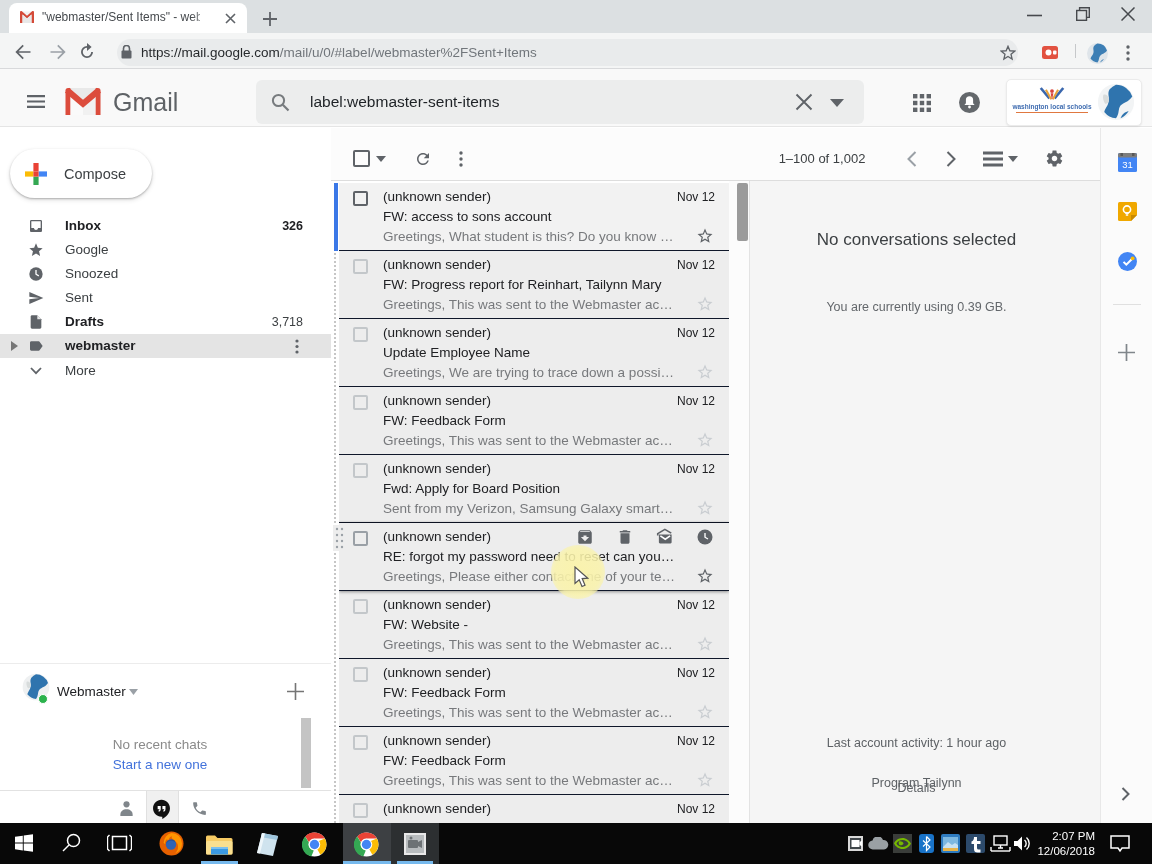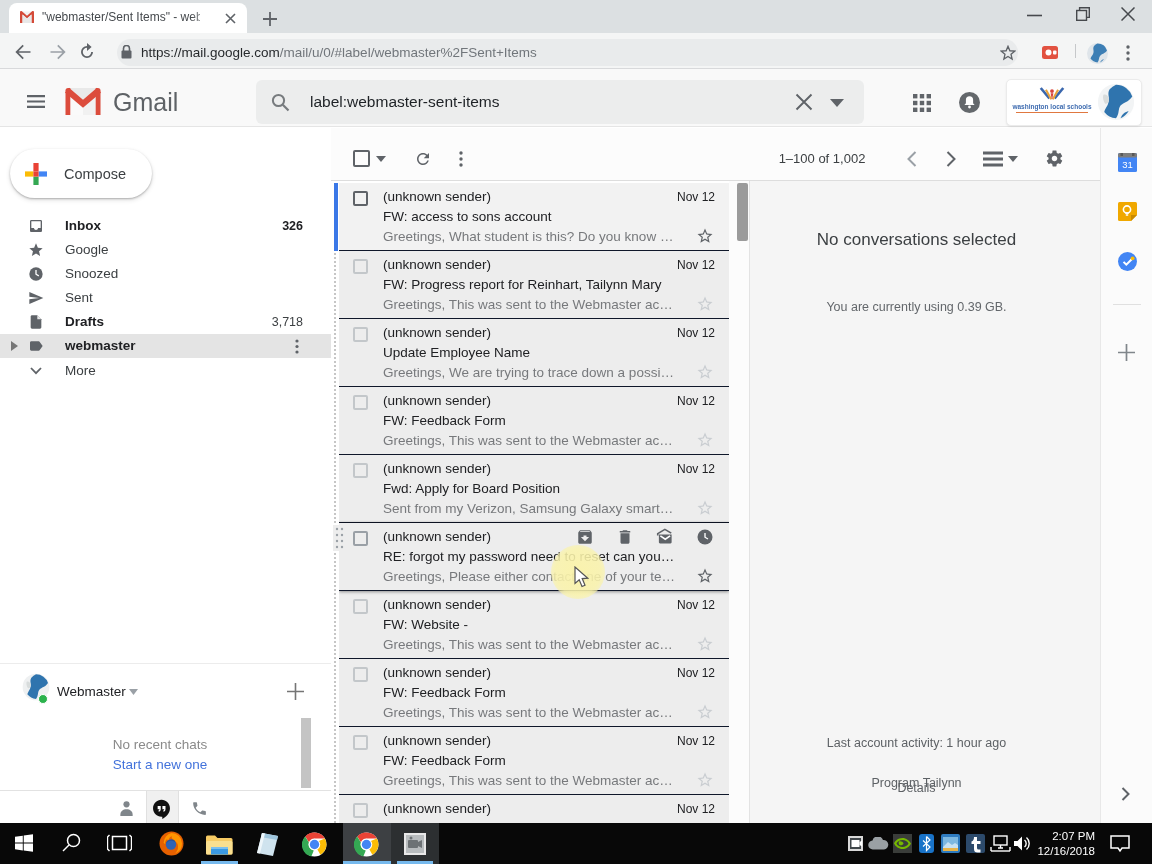--- a/index.html
+++ b/index.html
@@ -672,21 +672,21 @@
     <path d="M1,16 V12 M20,16 V12" stroke="#fff" stroke-width="1.4"></path>
   </svg>
 
   <svg class="abs" style="left:1013px;top:12px;" width="20" height="17" viewBox="0 0 20 17">
     <path d="M1,6 H4.5 L9,1.5 V15.5 L4.5,11 H1 Z" fill="#fff"></path>
     <path d="M11.5,5 a4.5,4.5 0 0 1 0,7" stroke="#fff" stroke-width="1.4" fill="none"></path>
     <path d="M13.5,2.5 a8,8 0 0 1 0,12" stroke="#fff" stroke-width="1.4" fill="none"></path>
   </svg>
 
   <div class="tbtext" style="left:1040px;top:7px;width:55px;text-align:right;">2:07 PM</div>
-  <div class="tbtext" style="left:1030px;top:22px;width:65px;text-align:right;">12/16/2018</div>
+  <div class="tbtext" style="left:1030px;top:22px;width:65px;text-align:right;">12/06/2018</div>
 
   <svg class="abs" style="left:1110px;top:12px;" width="20" height="19" viewBox="0 0 20 19">
     <path d="M1,1 H19 V13 H12 L10,16 L8,13 H1 Z" fill="none" stroke="#fff" stroke-width="1.5"></path>
   </svg>
 </div>
 
 <div class="abs" style="left:551px;top:545px;width:54px;height:54px;border-radius:50%;background:radial-gradient(circle, rgba(250,243,170,0.95) 0%, rgba(250,243,170,0.85) 60%, rgba(250,243,170,0) 100%);z-index:50;"></div>
 <svg class="abs" style="left:574px;top:566px;z-index:51;" width="16" height="24" viewBox="0 0 16 24">
   <path d="M1,1 V17.5 L5.2,13.8 L8,20.5 L11,19.2 L8.2,12.6 L13.8,12.2 Z" fill="#fff" stroke="#555" stroke-width="1.2"></path>
 </svg>

